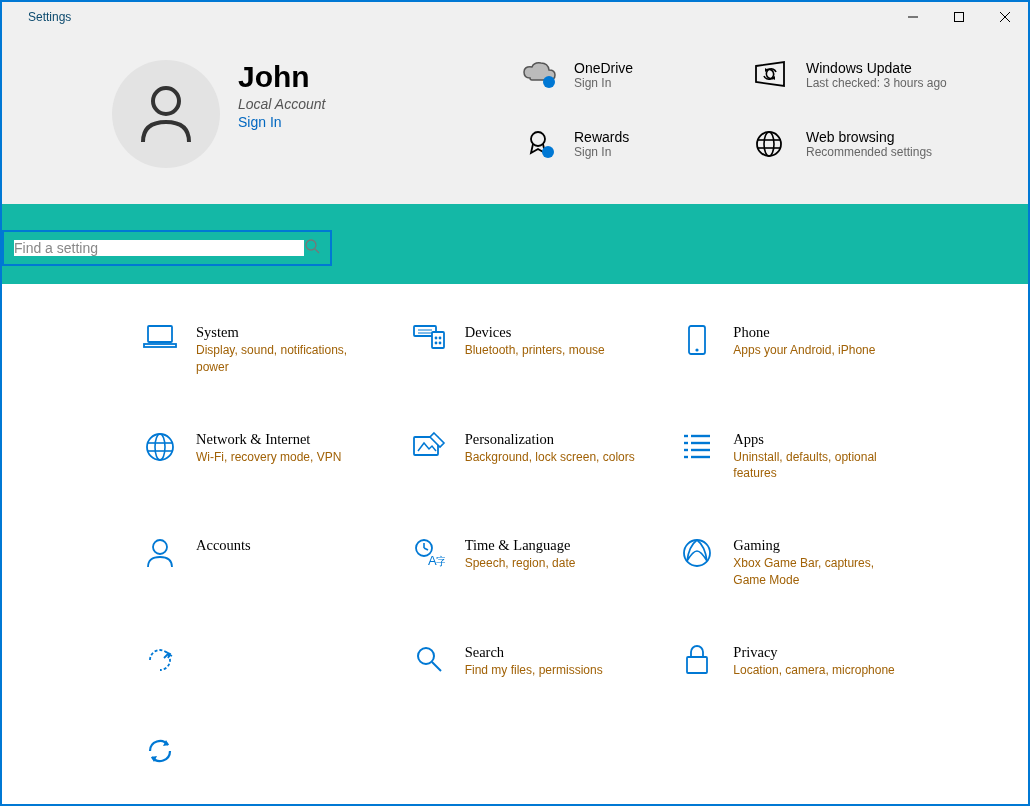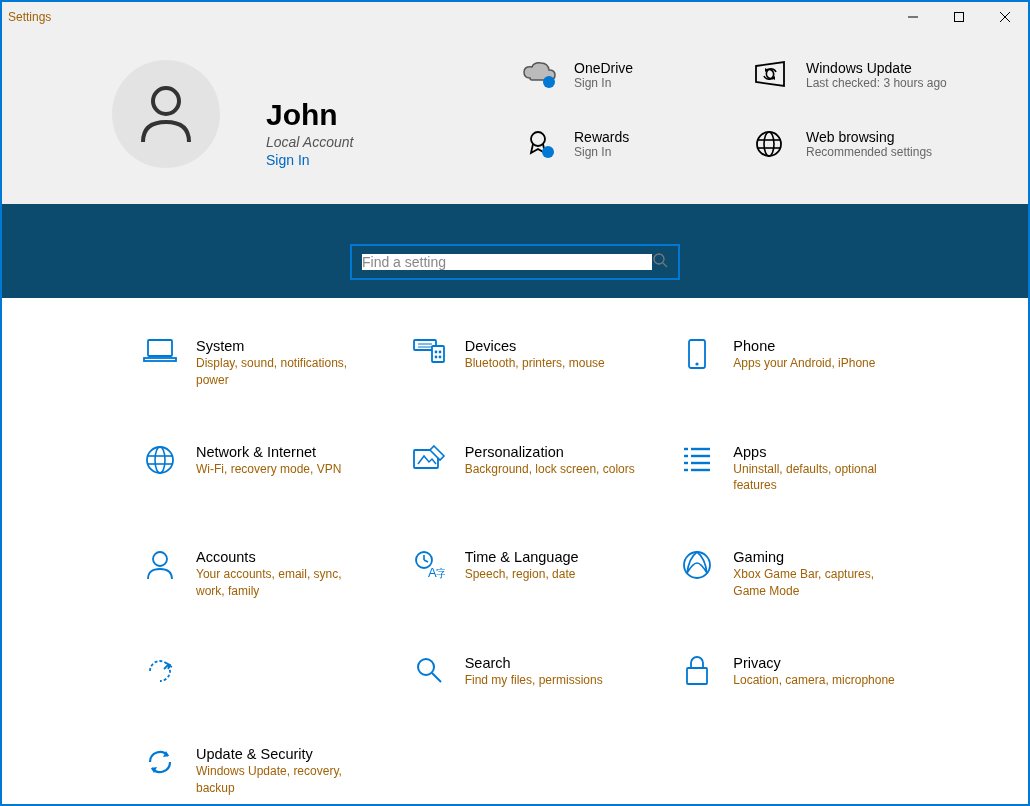--- a/index.html
+++ b/index.html
@@ -1,48 +1,48 @@
 <!DOCTYPE html>
 <html><head>
   <meta charset="utf-8">
   <style>
     * { box-sizing: border-box; margin: 0; padding: 0; font-family: "Segoe UI", Arial, sans-serif; }
     body { background: #fff; width: 1030px; height: 806px; border: 2px solid #0078D4; overflow: hidden; }
     .titlebar { height: 30px; background: #f0f0f0; display: flex; align-items: center; justify-content: space-between; }
-    .titlebar-left { padding-left: 6px; font-size: 12px; color: #a16207; }
+    .titlebar-left { padding-left: 26px; font-size: 12px; color: #0c4a6e; }
     .titlebar-right { display: flex; }
     .titlebar-btn { width: 46px; height: 30px; display: flex; align-items: center; justify-content: center; cursor: pointer; }
     .titlebar-btn svg { width: 10px; height: 10px; }
 
     .header-section { background: #f0f0f0; padding: 28px 60px 36px 110px; display: flex; }
-    .account-block { display: flex; align-items: flex-end; width: 360px; gap: 28px; }
+    .account-block { display: flex; align-items: flex-start; width: 360px; }
     .avatar-circle { width: 108px; height: 108px; border-radius: 50%; background: #e3e3e3; display: flex; align-items: center; justify-content: center; }
     .account-text { margin-left: 18px; }
     .account-name { font-size: 30px; font-weight: 600; color: #000; }
     .account-type { font-size: 14px; color: #555; margin-top: 2px; font-style: italic; }
     .signin-link { font-size: 14px; color: #0067C0; margin-top: 2px; cursor: pointer; }
 
     .quick-actions { display: grid; grid-template-columns: 200px 200px; column-gap: 38px; row-gap: 25px; margin-left: 50px; gap: 32px; }
     .qa-item { display: flex; align-items: flex-start; cursor: pointer; }
     .qa-icon { width: 40px; flex-shrink: 0; }
     .qa-text { margin-left: 12px; }
     .qa-title { font-size: 14px; color: #000; font-weight: 400; }
     .qa-sub { font-size: 12px; color: #666; line-height: 1.3; }
 
-    .search-section { padding: 40px 0 18px; display: flex; justify-content: center; background: #0c4a6e; }
+    .search-section { padding: 26px 0 18px; display: flex; background: #14b8a6; }
     .search-box { width: 330px; height: 36px; border: 2px solid #0078D4; display: flex; align-items: center; padding: 0 10px; }
     .search-input { flex: 1; border: none; outline: none; font-size: 14px; color: #000; }
     .search-input::placeholder { color: #888; }
     .search-icon { color: #666; }
 
     .categories { padding: 40px 100px 10px 140px; display: grid; grid-template-columns: repeat(3, 1fr); column-gap: 20px; row-gap: 55px; }
     .cat-item { display: flex; align-items: flex-start; cursor: pointer; }
     .cat-icon { width: 36px; height: 36px; flex-shrink: 0; display: flex; align-items: flex-start; justify-content: center; }
     .cat-text { margin-left: 18px; max-width: 175px; }
-    .cat-title { font-size: 14.5px; color: #000; font-weight: 400; }
+    .cat-title { font-size: 14.5px; color: #000; font-weight: 400; font-family: Liberation Serif, serif; }
     .cat-sub { font-size: 12px; color: #a16207; line-height: 1.4; margin-top: 1px; }
   </style>
 </head>
 <body>
 
 <div class="titlebar">
   <div class="titlebar-left">Settings</div>
   <div class="titlebar-right">
     <div class="titlebar-btn">
       <svg viewBox="0 0 10 10">
@@ -249,21 +249,20 @@
 
   <div class="cat-item">
     <div class="cat-icon">
       <svg width="30" height="32" viewBox="0 0 30 32">
           <circle cx="15" cy="10" r="7" fill="none" stroke="#0078D4" stroke-width="1.8"></circle>
           <path d="M 3 30 Q 3 20 15 20 Q 27 20 27 30" fill="none" stroke="#0078D4" stroke-width="1.8"></path>
         </svg>
     </div>
     <div class="cat-text">
       <div class="cat-title">Accounts</div>
-      <div class="cat-sub">Your accounts, email, sync, work, family</div>
     </div>
   </div>
 
   <div class="cat-item">
     <div class="cat-icon">
       <svg width="32" height="30" viewBox="0 0 32 30">
           <circle cx="11" cy="11" r="8" fill="none" stroke="#0078D4" stroke-width="1.8"></circle>
           <line x1="11" y1="6" x2="11" y2="11" stroke="#0078D4" stroke-width="1.6"></line>
           <line x1="11" y1="11" x2="15" y2="13" stroke="#0078D4" stroke-width="1.6"></line>
           <text x="15" y="28" font-size="13" fill="#0078D4" font-family="Arial">A</text>
@@ -327,19 +326,15 @@
 
   <div class="cat-item">
     <div class="cat-icon">
       <svg width="32" height="32" viewBox="0 0 32 32">
           <path d="M 6 16 A 10 10 0 0 1 24 10" fill="none" stroke="#0078D4" stroke-width="2.2"></path>
           <path d="M 26 16 A 10 10 0 0 1 8 22" fill="none" stroke="#0078D4" stroke-width="2.2"></path>
           <path d="M 22 5 L 25 10 L 19 11 Z" fill="#0078D4"></path>
           <path d="M 10 27 L 7 22 L 13 21 Z" fill="#0078D4"></path>
         </svg>
     </div>
-    <div class="cat-text">
-      <div class="cat-title">Update &amp; Security</div>
-      <div class="cat-sub">Windows Update, recovery, backup</div>
-    </div>
   </div>
 
 </div>
 
 </body></html>

